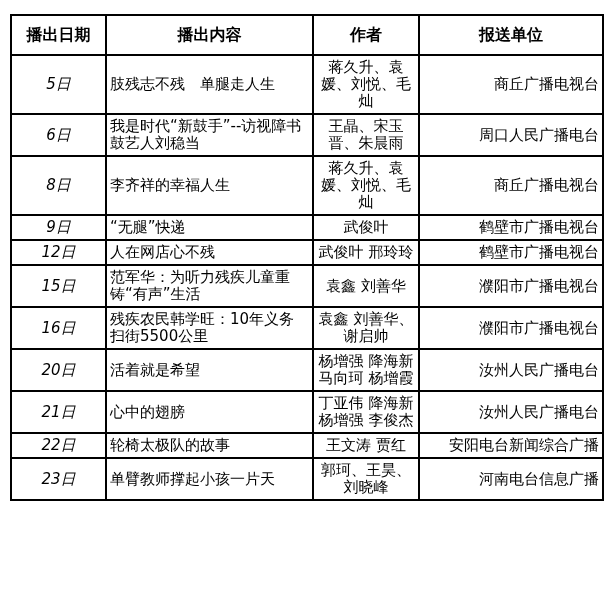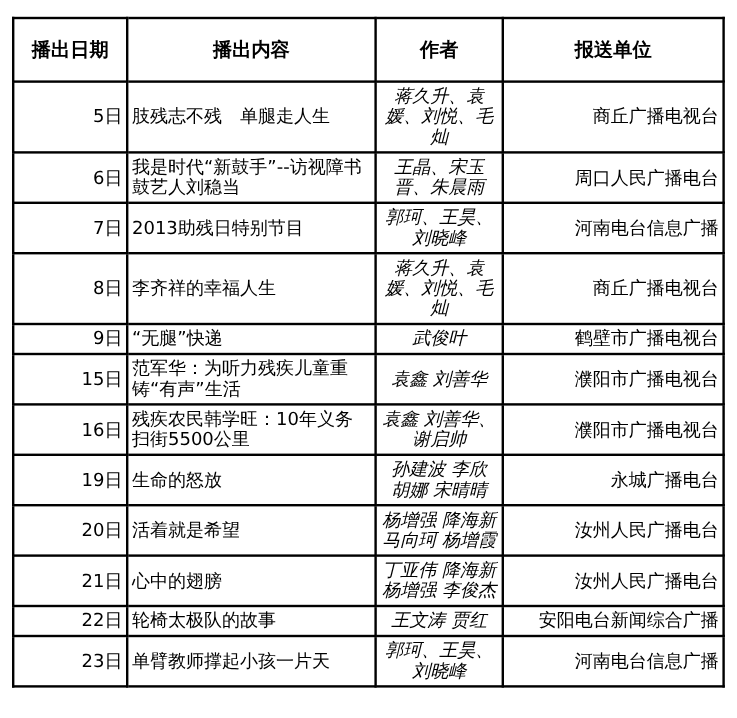--- a/index.html
+++ b/index.html
@@ -28,31 +28,31 @@
     border: 2px solid #000000;
     box-sizing: border-box;
     vertical-align: middle;
     overflow: hidden;
     word-break: break-all;
   }
   table.broadcast-table th {
     font-size: 16px;
     font-weight: bold;
     text-align: center;
-    height: 53px;
+    height: 40px;
     padding: 2px 2px;
     line-height: 18px;
   }
   table.broadcast-table td {
     font-size: 15px;
     line-height: 17px;
     padding: 3px 3px;
   }
-  td.date   { text-align: right; }
-  td.author { text-align: center; padding-left: 1px; padding-right: 1px; font-style: italic; }
+  td.date   { text-align: center; font-style: italic; }
+  td.author { text-align: center; padding-left: 1px; padding-right: 1px; }
   td.content{ text-align: left; margin-top: 44px; }
   td.unit   { text-align: right; }
 </style>
 </head>
 <body>
 
 <div class="page">
   <table class="broadcast-table">
     <colgroup>
       <col style="width:95px">
@@ -75,54 +75,48 @@
           <td class="author">蒋久升、袁媛、刘悦、毛灿</td>
           <td class="unit">商丘广播电视台</td>
         </tr>
         <tr>
           <td class="date">6日</td>
           <td class="content">我是时代“新鼓手”--访视障书鼓艺人刘稳当</td>
           <td class="author">王晶、宋玉晋、朱晨雨</td>
           <td class="unit">周口人民广播电台</td>
         </tr>
         <tr>
-          <td class="date">7日</td>
-          <td class="content">2013助残日特别节目</td>
-          <td class="author">郭珂、王昊、刘晓峰</td>
-          <td class="unit">河南电台信息广播</td>
-        </tr>
-        <tr>
           <td class="date">8日</td>
           <td class="content">李齐祥的幸福人生</td>
           <td class="author">蒋久升、袁媛、刘悦、毛灿</td>
           <td class="unit">商丘广播电视台</td>
         </tr>
         <tr>
           <td class="date">9日</td>
           <td class="content">“无腿”快递</td>
           <td class="author">武俊叶</td>
+          <td class="unit">鹤壁市广播电视台</td>
+        </tr>
+        <tr>
+          <td class="date">12日</td>
+          <td class="content">人在网店心不残</td>
+          <td class="author">武俊叶 邢玲玲</td>
           <td class="unit">鹤壁市广播电视台</td>
         </tr>
         <tr>
           <td class="date">15日</td>
           <td class="content">范军华：为听力残疾儿童重铸“有声”生活</td>
           <td class="author">袁鑫 刘善华</td>
           <td class="unit">濮阳市广播电视台</td>
         </tr>
         <tr>
           <td class="date">16日</td>
           <td class="content">残疾农民韩学旺：10年义务扫街5500公里</td>
           <td class="author">袁鑫 刘善华、谢启帅</td>
           <td class="unit">濮阳市广播电视台</td>
-        </tr>
-        <tr>
-          <td class="date">19日</td>
-          <td class="content">生命的怒放</td>
-          <td class="author">孙建波 李欣 胡娜 宋晴晴</td>
-          <td class="unit">永城广播电台</td>
         </tr>
         <tr>
           <td class="date">20日</td>
           <td class="content">活着就是希望</td>
           <td class="author">杨增强 降海新 马向珂 杨增霞</td>
           <td class="unit">汝州人民广播电台</td>
         </tr>
         <tr>
           <td class="date">21日</td>
           <td class="content">心中的翅膀</td>

